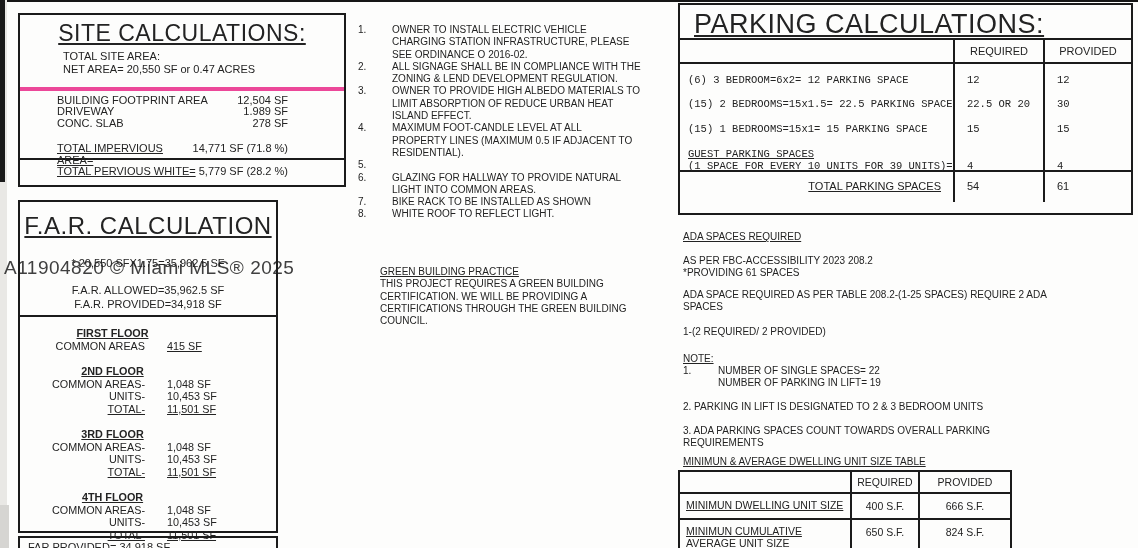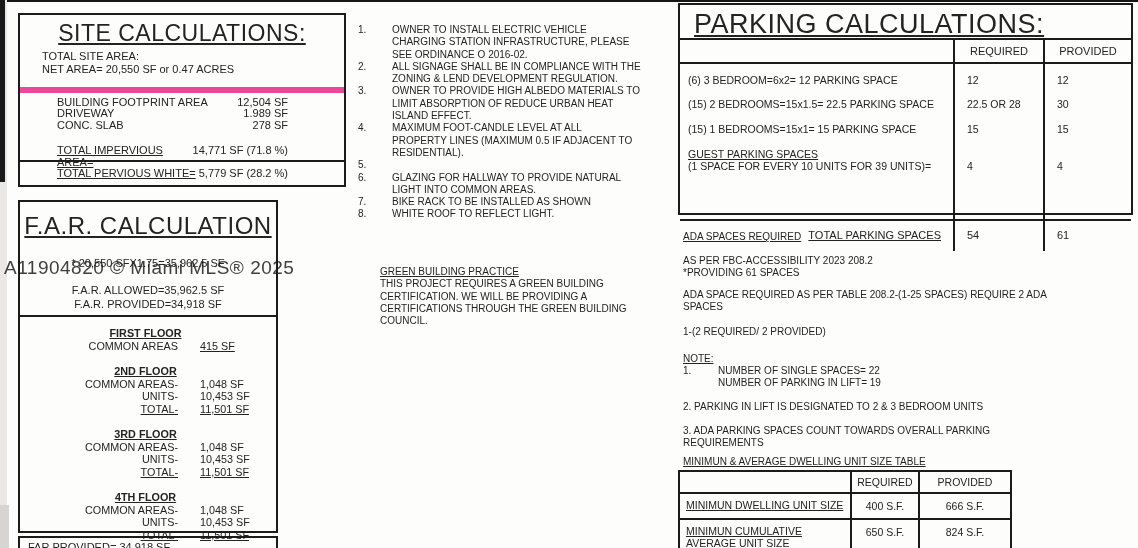--- a/index.html
+++ b/index.html
@@ -12,38 +12,38 @@
   .pre{white-space:pre-line;}
   
   #top-rule{position:absolute;left:0;top:0;width:1138px;height:2px;background:#161616;}
   #left-gray{position:absolute;left:0;top:0;width:7px;height:548px;background:#e9e8e5;}
   #left-bar{position:absolute;left:0;top:0;width:5px;height:182px;background:#1a1a1a;}
   #left-smudge{position:absolute;left:0;top:505px;width:9px;height:43px;background:#d6d5d2;}
   
   #watermark{position:absolute;left:4px;top:257px;font-size:19px;color:#404040;letter-spacing:.5px;}
   
   #site-box{left:18px;top:13px;width:328px;height:174px;}
-  .site-sec1{height:67px;border-bottom:6px solid #ec4899;}
+  .site-sec1{height:67px;border-bottom:4px solid #ec4899;}
   .site-title{text-align:center;font-size:23px;letter-spacing:.5px;margin-top:5px;}
-  .site-intro{padding-left:22px;font-size:11px;line-height:12.5px;margin-top:3px;}
+  .site-intro{padding-left:43px;font-size:11px;line-height:12.5px;margin-top:3px;}
   .site-sec2{height:69px;border-bottom:2px solid #1b1b1b;padding-top:4px;box-sizing:border-box;}
   .sc-row{display:flex;padding-left:37px;padding-right:56px;font-size:11px;line-height:11.4px;}
   .sc-row .lbl{flex:1;}
   .sc-row .val{text-align:right;min-width:70px;}
   .sc-row.wide{}
   .sc-gap{height:14px;}
   .site-sec3{padding-top:6px;}
   
   #far-box{left:18px;top:200px;width:260px;height:333px;}
   .far-secA{height:103px;border-bottom:2px solid #1b1b1b;text-align:center;}
   .far-title{font-size:24px;letter-spacing:.5px;margin-top:10px;}
   .far-formula{font-size:11px;margin-top:17px;}
   .far-allowed{font-size:11px;margin-top:15px;}
   .far-provided{font-size:11px;margin-top:2px;}
-  .floor{margin-bottom:13px;padding-left:33px;}
+  .floor{margin-bottom:13px;}
   .floor-head{margin-left:30px;width:125px;text-align:center;font-size:10.8px;line-height:12.5px;}
   .floor-row{display:flex;font-size:10.8px;line-height:12.5px;}
   .floor-row .lbl{width:125px;text-align:right;}
   .floor-row .val{margin-left:22px;}
   .far-secB{padding-top:10px;}
   #farprov-box{left:18px;top:536px;width:260px;height:30px;}
   #farprov-box .txt{font-size:11px;padding:3px 0 0 8px;}
   
   #notes{left:358px;top:24px;width:305px;font-size:10px;line-height:12.3px;}
   .note-item{display:flex;}
@@ -52,21 +52,21 @@
   #green{left:380px;top:266px;width:290px;font-size:10px;line-height:12.3px;}
   
   #park-box{left:678px;top:3px;width:455px;height:212px;}
   .pk-title-row{height:33px;border-bottom:2px solid #1b1b1b;}
   .pk-title{font-size:27px;letter-spacing:.5px;padding:4px 0 0 14px;}
   .pk-hdr{display:flex;height:22px;border-bottom:2px solid #1b1b1b;font-size:11px;}
   .pk-col-l{width:273px;box-sizing:border-box;}
   .pk-col-m{width:90px;border-left:2px solid #1b1b1b;box-sizing:border-box;}
   .pk-col-r{width:88px;border-left:2px solid #1b1b1b;box-sizing:border-box;}
   .pk-hdr .cell{display:flex;align-items:center;justify-content:center;height:100%;}
-  .pk-body{display:flex;height:155px;}
+  .pk-body{display:flex;height:106px;font-family:Liberation Mono, monospace;}
   .pk-body>div{position:relative;font-size:10.5px;}
   .pk-line{position:absolute;left:8px;white-space:nowrap;}
   .pk-vline{position:absolute;left:12px;white-space:nowrap;}
   .pk-total{display:flex;height:30px;border-top:2px solid #1b1b1b;font-size:11px;}
   .pk-total .lblcell{width:273px;box-sizing:border-box;text-align:right;padding:8px 12px 0 0;}
   .pk-total .valcell{padding:8px 0 0 12px;}
   
   #ada{left:683px;top:228px;width:442px;font-size:10px;line-height:12px;}
   .ada-t{margin-top:3px;}
   .ada-b1{margin-top:12px;}
@@ -271,21 +271,21 @@
     <div class="pk-body">
       <div class="pk-col-l">
         <div class="pk-line" style="top:10px">(6) 3 BEDROOM=6x2= 12 PARKING SPACE</div>
         <div class="pk-line" style="top:34px">(15) 2 BEDROOMS=15x1.5= 22.5 PARKING SPACE</div>
         <div class="pk-line" style="top:59px">(15) 1 BEDROOMS=15x1= 15 PARKING SPACE</div>
         <div class="pk-line u" style="top:84px">GUEST PARKING SPACES</div>
         <div class="pk-line" style="top:96px">(1 SPACE FOR EVERY 10 UNITS FOR 39 UNITS)=</div>
       </div>
       <div class="pk-col-m">
         <div class="pk-vline" style="top:10px">12</div>
-        <div class="pk-vline" style="top:34px">22.5 OR 28</div>
+        <div class="pk-vline" style="top:34px">22.5 OR 20</div>
         <div class="pk-vline" style="top:59px">15</div>
         <div class="pk-vline" style="top:96px">4</div>
       </div>
       <div class="pk-col-r">
         <div class="pk-vline" style="top:10px">12</div>
         <div class="pk-vline" style="top:34px">30</div>
         <div class="pk-vline" style="top:59px">15</div>
         <div class="pk-vline" style="top:96px">4</div>
       </div>
     </div>

